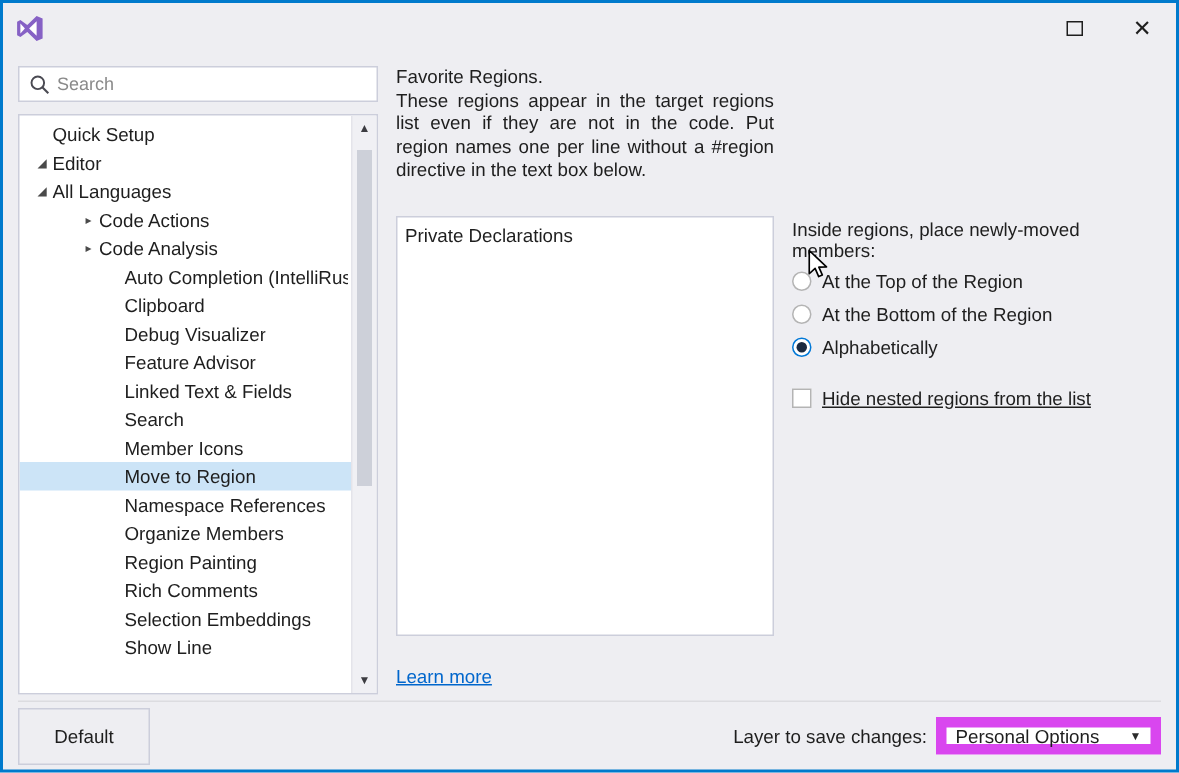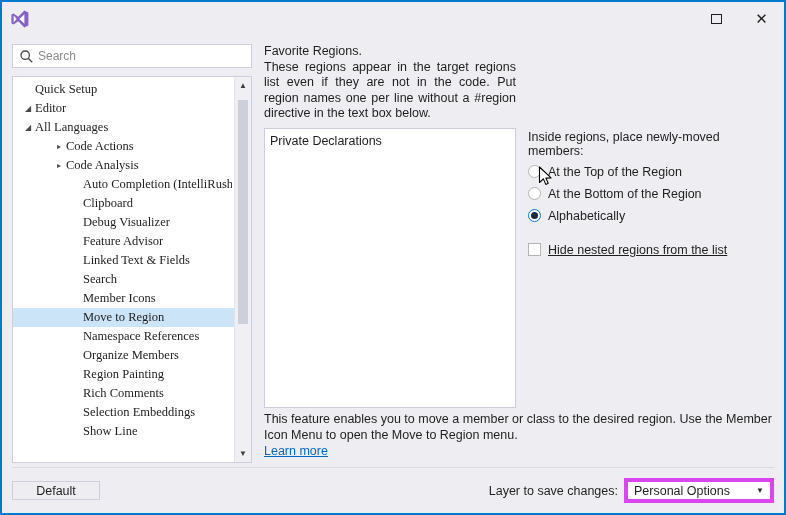--- a/index.html
+++ b/index.html
@@ -152,21 +152,21 @@
   .tree-item .expander {
     width: 14px;
     flex: 0 0 14px;
     display: flex;
     align-items: center;
     justify-content: center;
     font-size: 8px;
     color: #4a4a4a;
     line-height: 1;
   }
-  .tree-item .label { overflow: hidden; text-overflow: clip; font-family: Liberation Serif, serif; }
+  .tree-item .label { overflow: hidden; text-overflow: clip; }
   .lvl0 { padding-left: 8px; }
   .lvl1 { padding-left: 8px; }
   .lvl3n { padding-left: 56px; }
   .lvl2n { padding-left: 39px; }
 
   
   .tree-scroll {
     width: 17px;
     flex: 0 0 17px;
     background: #f0f0f4;
@@ -198,20 +198,21 @@
   }
 
   
   .right-pane {
     flex: 1 1 auto;
     margin-left: 12px;
     display: flex;
     flex-direction: column;
     min-width: 0;
     min-height: 0;
+    gap: 16px;
   }
   .desc-top {
     font-size: 12.5px;
     line-height: 15.5px;
     color: #1e1e1e;
     width: 252px;
   }
   .desc-top .first-line { text-align: left; }
   .desc-top .justified {
     text-align: justify;
@@ -318,42 +319,42 @@
   .footer {
     flex: 0 0 46px;
     height: 46px;
     border-top: 1px solid #dcdce0;
     margin: 4px 10px 0 10px;
     display: flex;
     align-items: center;
     box-sizing: border-box;
   }
   .btn {
-    height: 19px;
+    height: 38px;
     min-width: 75px;
     background: #eeeef2;
     border: 1px solid #cccedb;
     box-sizing: border-box;
     font-family: "Liberation Sans", sans-serif;
     font-size: 12.5px;
     color: #1e1e1e;
     display: flex;
     align-items: center;
     justify-content: center;
     padding: 0 12px;
     cursor: default;
   }
   .btn.default-btn { width: 88px; }
   .footer-spacer { flex: 1 1 auto; }
   .layer-label { font-size: 12.5px; margin-right: 6px; color: #1e1e1e; }
   .layer-select {
     width: 150px;
     height: 25px;
     background: #ffffff;
-    border: 4px solid #d946ef;
+    border: 7px solid #d946ef;
     box-sizing: border-box;
     display: flex;
     align-items: center;
     padding: 0 6px;
     font-size: 12.5px;
     color: #1e1e1e;
     position: relative;
   }
   .layer-select .sel-arrow {
     margin-left: auto;
@@ -534,21 +535,20 @@
           </div>
 
           <div class="check-row">
             <span class="checkbox"></span>
             <span>Hide nested regions from the list</span>
           </div>
         </div>
       </div>
 
       <div class="desc-bottom">
-        <span>This feature enables you to move a member or class to the desired region. Use the Member Icon Menu to open the Move to Region menu.</span>
         <br>
         <span class="learn-more">Learn more</span>
       </div>
     </div>
   </div>
 
   <div class="footer">
     <div class="btn default-btn">Default</div>
     <div class="footer-spacer"></div>
     <span class="layer-label">Layer to save changes:</span>

